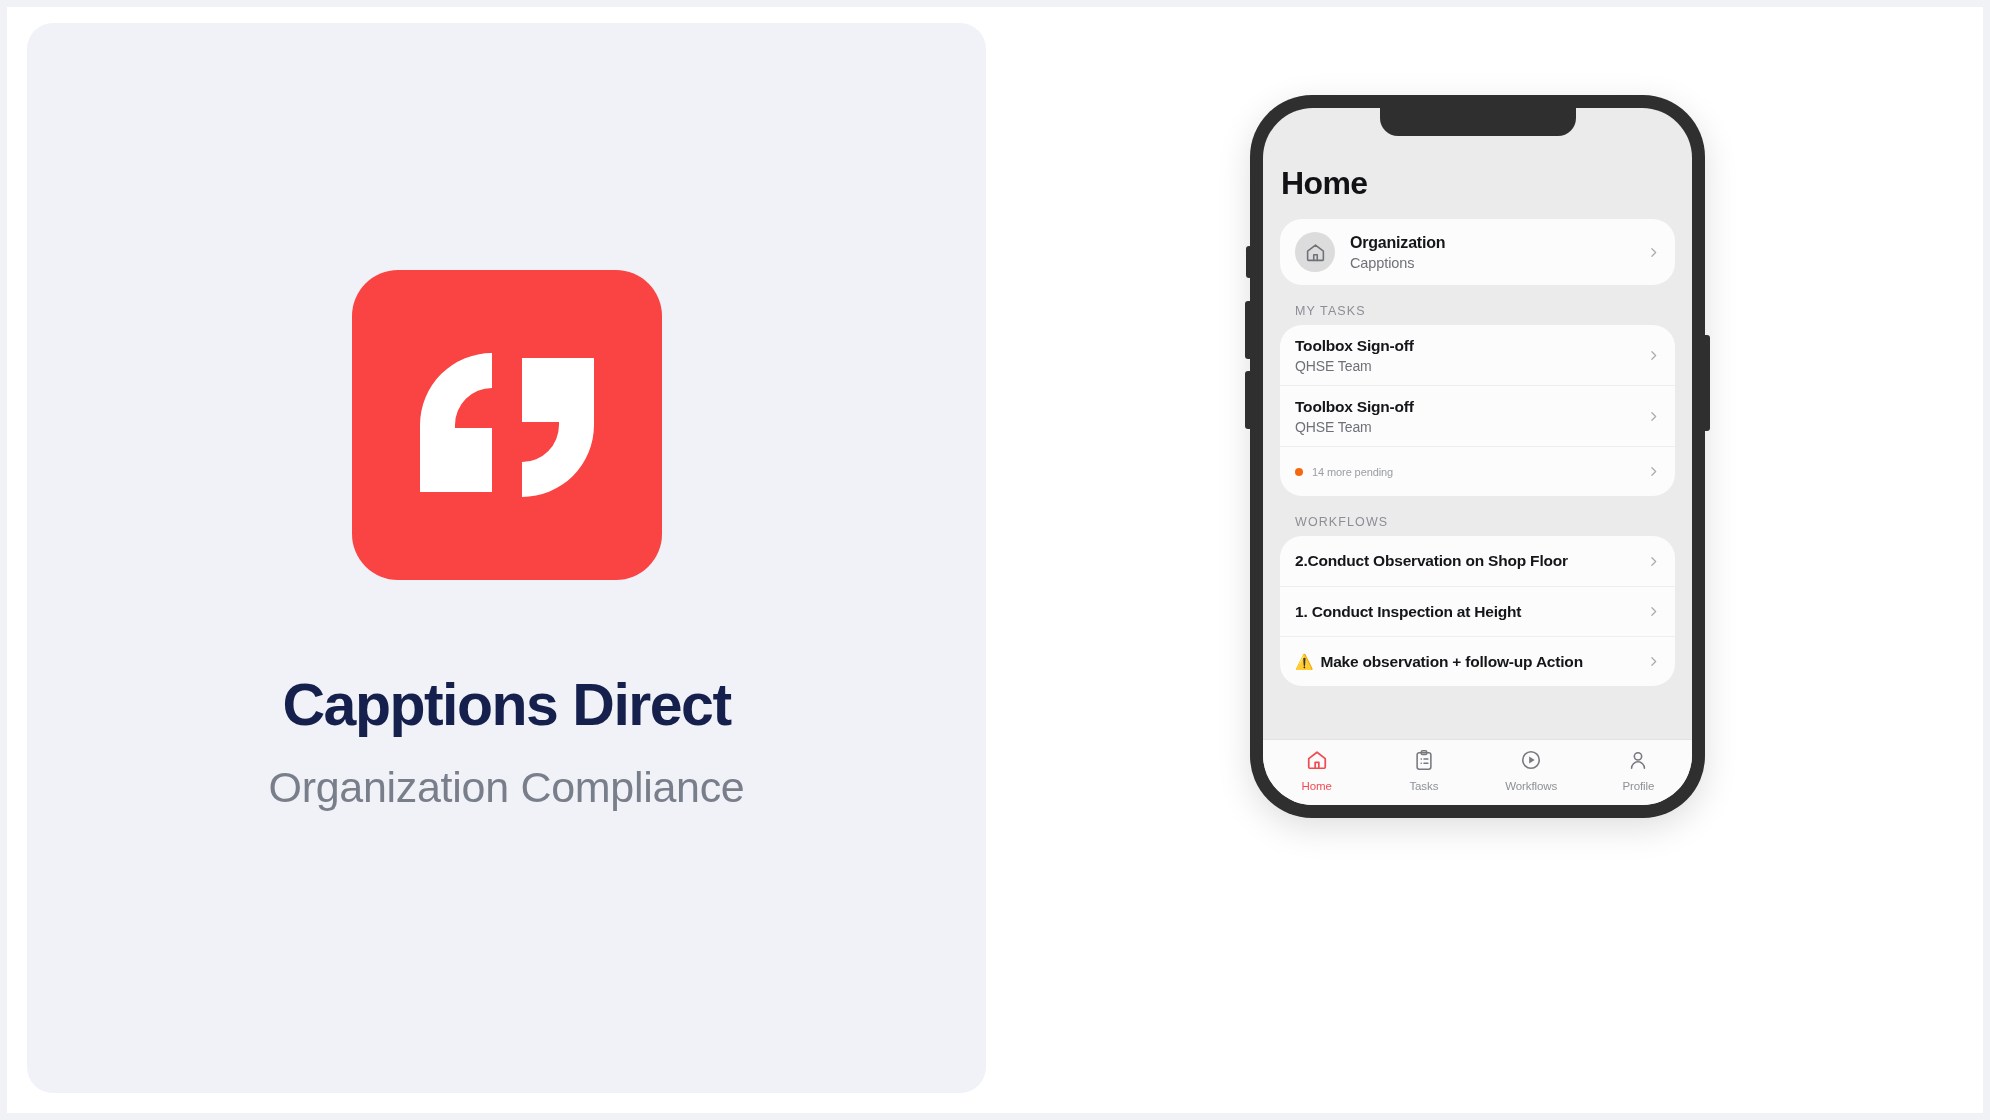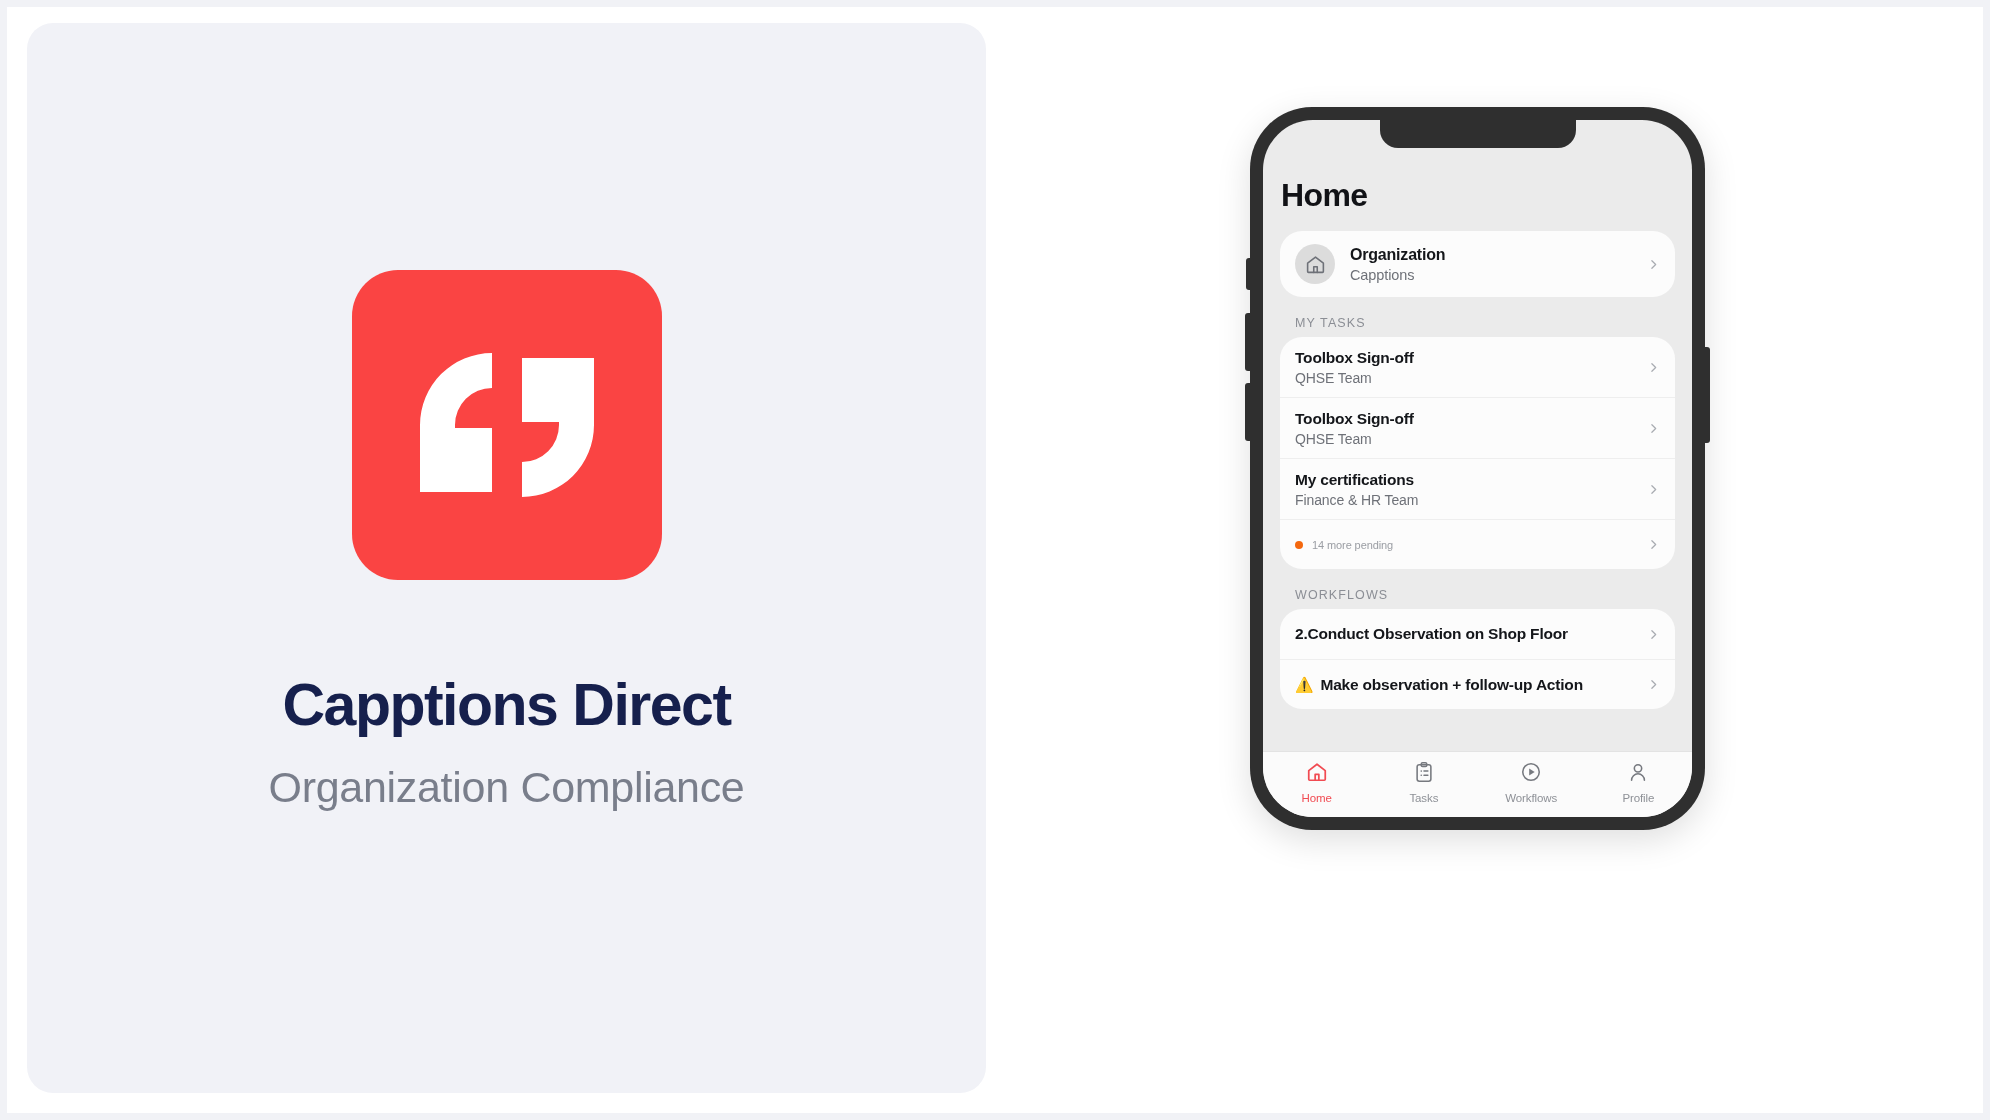--- a/index.html
+++ b/index.html
@@ -70,21 +70,21 @@
     color: #797e8b;
     font-weight: normal;
     letter-spacing: -0.3px;
     white-space: nowrap;
   }
 
   
   .phone-wrap {
     position: absolute;
     left: 1243px;
-    top: 100px;
+    top: 88px;
     width: 455px;
     height: 723px;
   }
 
   .phone-frame {
     position: absolute;
     inset: 0;
     background: #2f2f2f;
     border-radius: 62px;
     box-shadow: 0 10px 34px rgba(0,0,0,0.13);
@@ -364,31 +364,20 @@
               <div class="row-title">Toolbox Sign-off</div>
               <div class="row-sub">QHSE Team</div>
             </div>
             <span class="chev">
               <svg width="13" height="13" viewBox="0 0 24 24" fill="none" stroke="currentColor" stroke-width="2.3" stroke-linecap="round" stroke-linejoin="round" aria-hidden="true">
                   <path d="M9 5l7 7-7 7"></path>
                 </svg>
             </span>
           </div>
 
-          <div class="row">
-            <div class="row-main">
-              <div class="row-title">My certifications</div>
-              <div class="row-sub">Finance &amp; HR Team</div>
-            </div>
-            <span class="chev">
-              <svg width="13" height="13" viewBox="0 0 24 24" fill="none" stroke="currentColor" stroke-width="2.3" stroke-linecap="round" stroke-linejoin="round" aria-hidden="true">
-                  <path d="M9 5l7 7-7 7"></path>
-                </svg>
-            </span>
-          </div>
 
           <div class="row row-flat">
             <div class="row-main pending-wrap">
               <span class="dot"></span>
               <span class="row-muted">14 more pending</span>
             </div>
             <span class="chev">
               <svg width="13" height="13" viewBox="0 0 24 24" fill="none" stroke="currentColor" stroke-width="2.3" stroke-linecap="round" stroke-linejoin="round" aria-hidden="true">
                   <path d="M9 5l7 7-7 7"></path>
                 </svg>
@@ -403,20 +392,30 @@
             <div class="row-main">
               <div class="wf-title">2.Conduct Observation on Shop Floor</div>
             </div>
             <span class="chev">
               <svg width="13" height="13" viewBox="0 0 24 24" fill="none" stroke="currentColor" stroke-width="2.3" stroke-linecap="round" stroke-linejoin="round" aria-hidden="true">
                   <path d="M9 5l7 7-7 7"></path>
                 </svg>
             </span>
           </div>
 
+          <div class="row row-flat">
+            <div class="row-main">
+              <div class="wf-title">1. Conduct Inspection at Height</div>
+            </div>
+            <span class="chev">
+              <svg width="13" height="13" viewBox="0 0 24 24" fill="none" stroke="currentColor" stroke-width="2.3" stroke-linecap="round" stroke-linejoin="round" aria-hidden="true">
+                  <path d="M9 5l7 7-7 7"></path>
+                </svg>
+            </span>
+          </div>
 
           <div class="row row-flat">
             <div class="row-main">
               <div class="wf-title">
                 <span class="warn-emoji">⚠️</span>
                 <span>Make observation + follow-up Action</span>
               </div>
             </div>
             <span class="chev">
               <svg width="13" height="13" viewBox="0 0 24 24" fill="none" stroke="currentColor" stroke-width="2.3" stroke-linecap="round" stroke-linejoin="round" aria-hidden="true">

